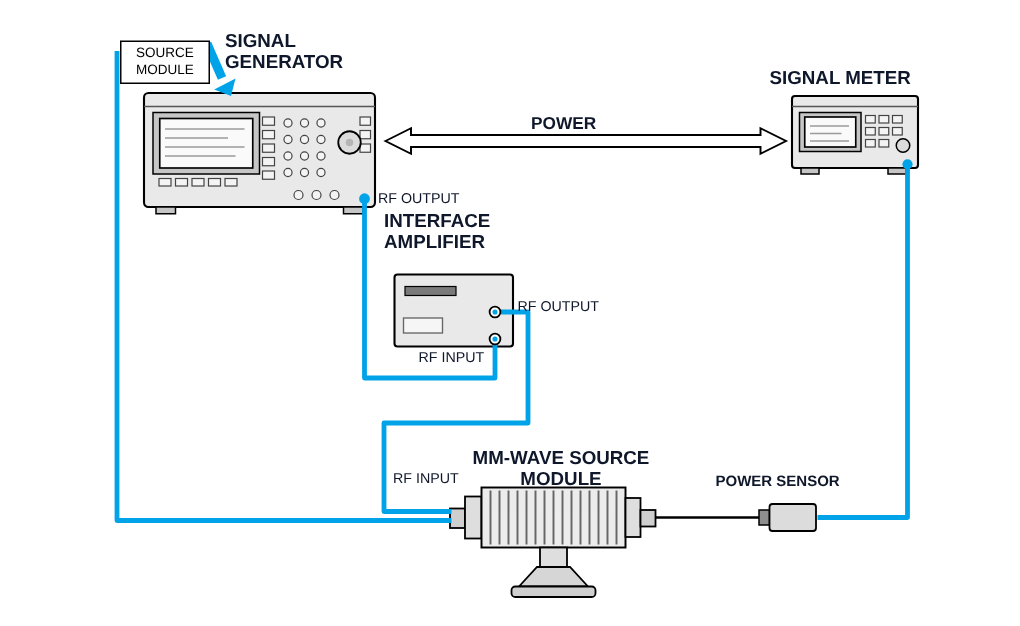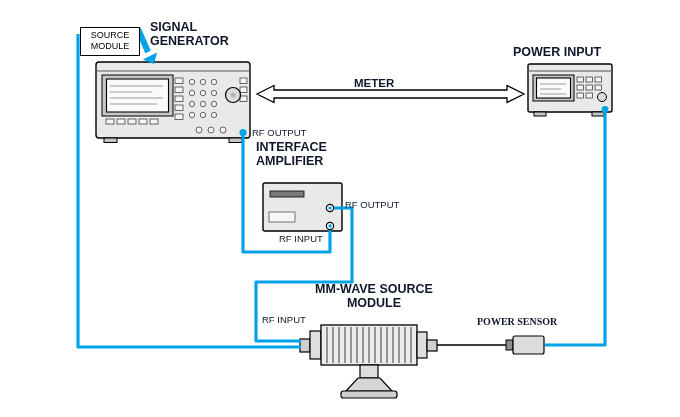--- a/index.html
+++ b/index.html
@@ -136,31 +136,31 @@
     <circle class="dot" cx="330" cy="208" r="1.7"></circle>
     <circle cx="330" cy="226" r="3.6" fill="#fff" stroke="#000" stroke-width="1.2"></circle>
     <circle class="dot" cx="330" cy="226" r="1.7"></circle>
     <circle class="dot" cx="605" cy="109.5" r="3.4"></circle>
   </svg>
 
   <div class="box" style="left:80px;top:27px;width:52px;">SOURCE MODULE</div>
 
   <div class="lbl b" style="left:150px;top:21px;width:90px;">SIGNAL GENERATOR</div>
 
-  <div class="lbl b nw" style="left:513px;top:46px;">POWER INPUT</div>
+  <div class="lbl b nw" style="left:513px;top:46px;">SIGNAL METER</div>
 
-  <div class="lbl b nw" style="left:354px;top:77px;font-size:11.5px;">METER</div>
+  <div class="lbl b nw" style="left:354px;top:77px;font-size:11.5px;">POWER</div>
 
   <div class="lbl nw" style="left:252px;top:127px;">RF OUTPUT</div>
 
   <div class="lbl b" style="left:256px;top:141px;width:90px;">INTERFACE AMPLIFIER</div>
 
   <div class="lbl nw" style="left:345px;top:199px;">RF OUTPUT</div>
 
   <div class="lbl nw" style="left:279px;top:233px;">RF INPUT</div>
 
-  <div class="lbl b ctr" style="left:298px;top:283px;width:152px;">MM-WAVE SOURCE MODULE</div>
+  <div class="lbl b ctr" style="left:298px;top:299px;width:152px;">MM-WAVE SOURCE MODULE</div>
 
   <div class="lbl nw" style="left:262px;top:314px;">RF INPUT</div>
 
-  <div class="lbl b nw" style="left:477px;top:316px;font-size:10px;font-family:Liberation Serif, serif;">POWER SENSOR</div>
+  <div class="lbl b nw" style="left:477px;top:316px;font-size:10px;">POWER SENSOR</div>
 
 </div>
 
 </body></html>

